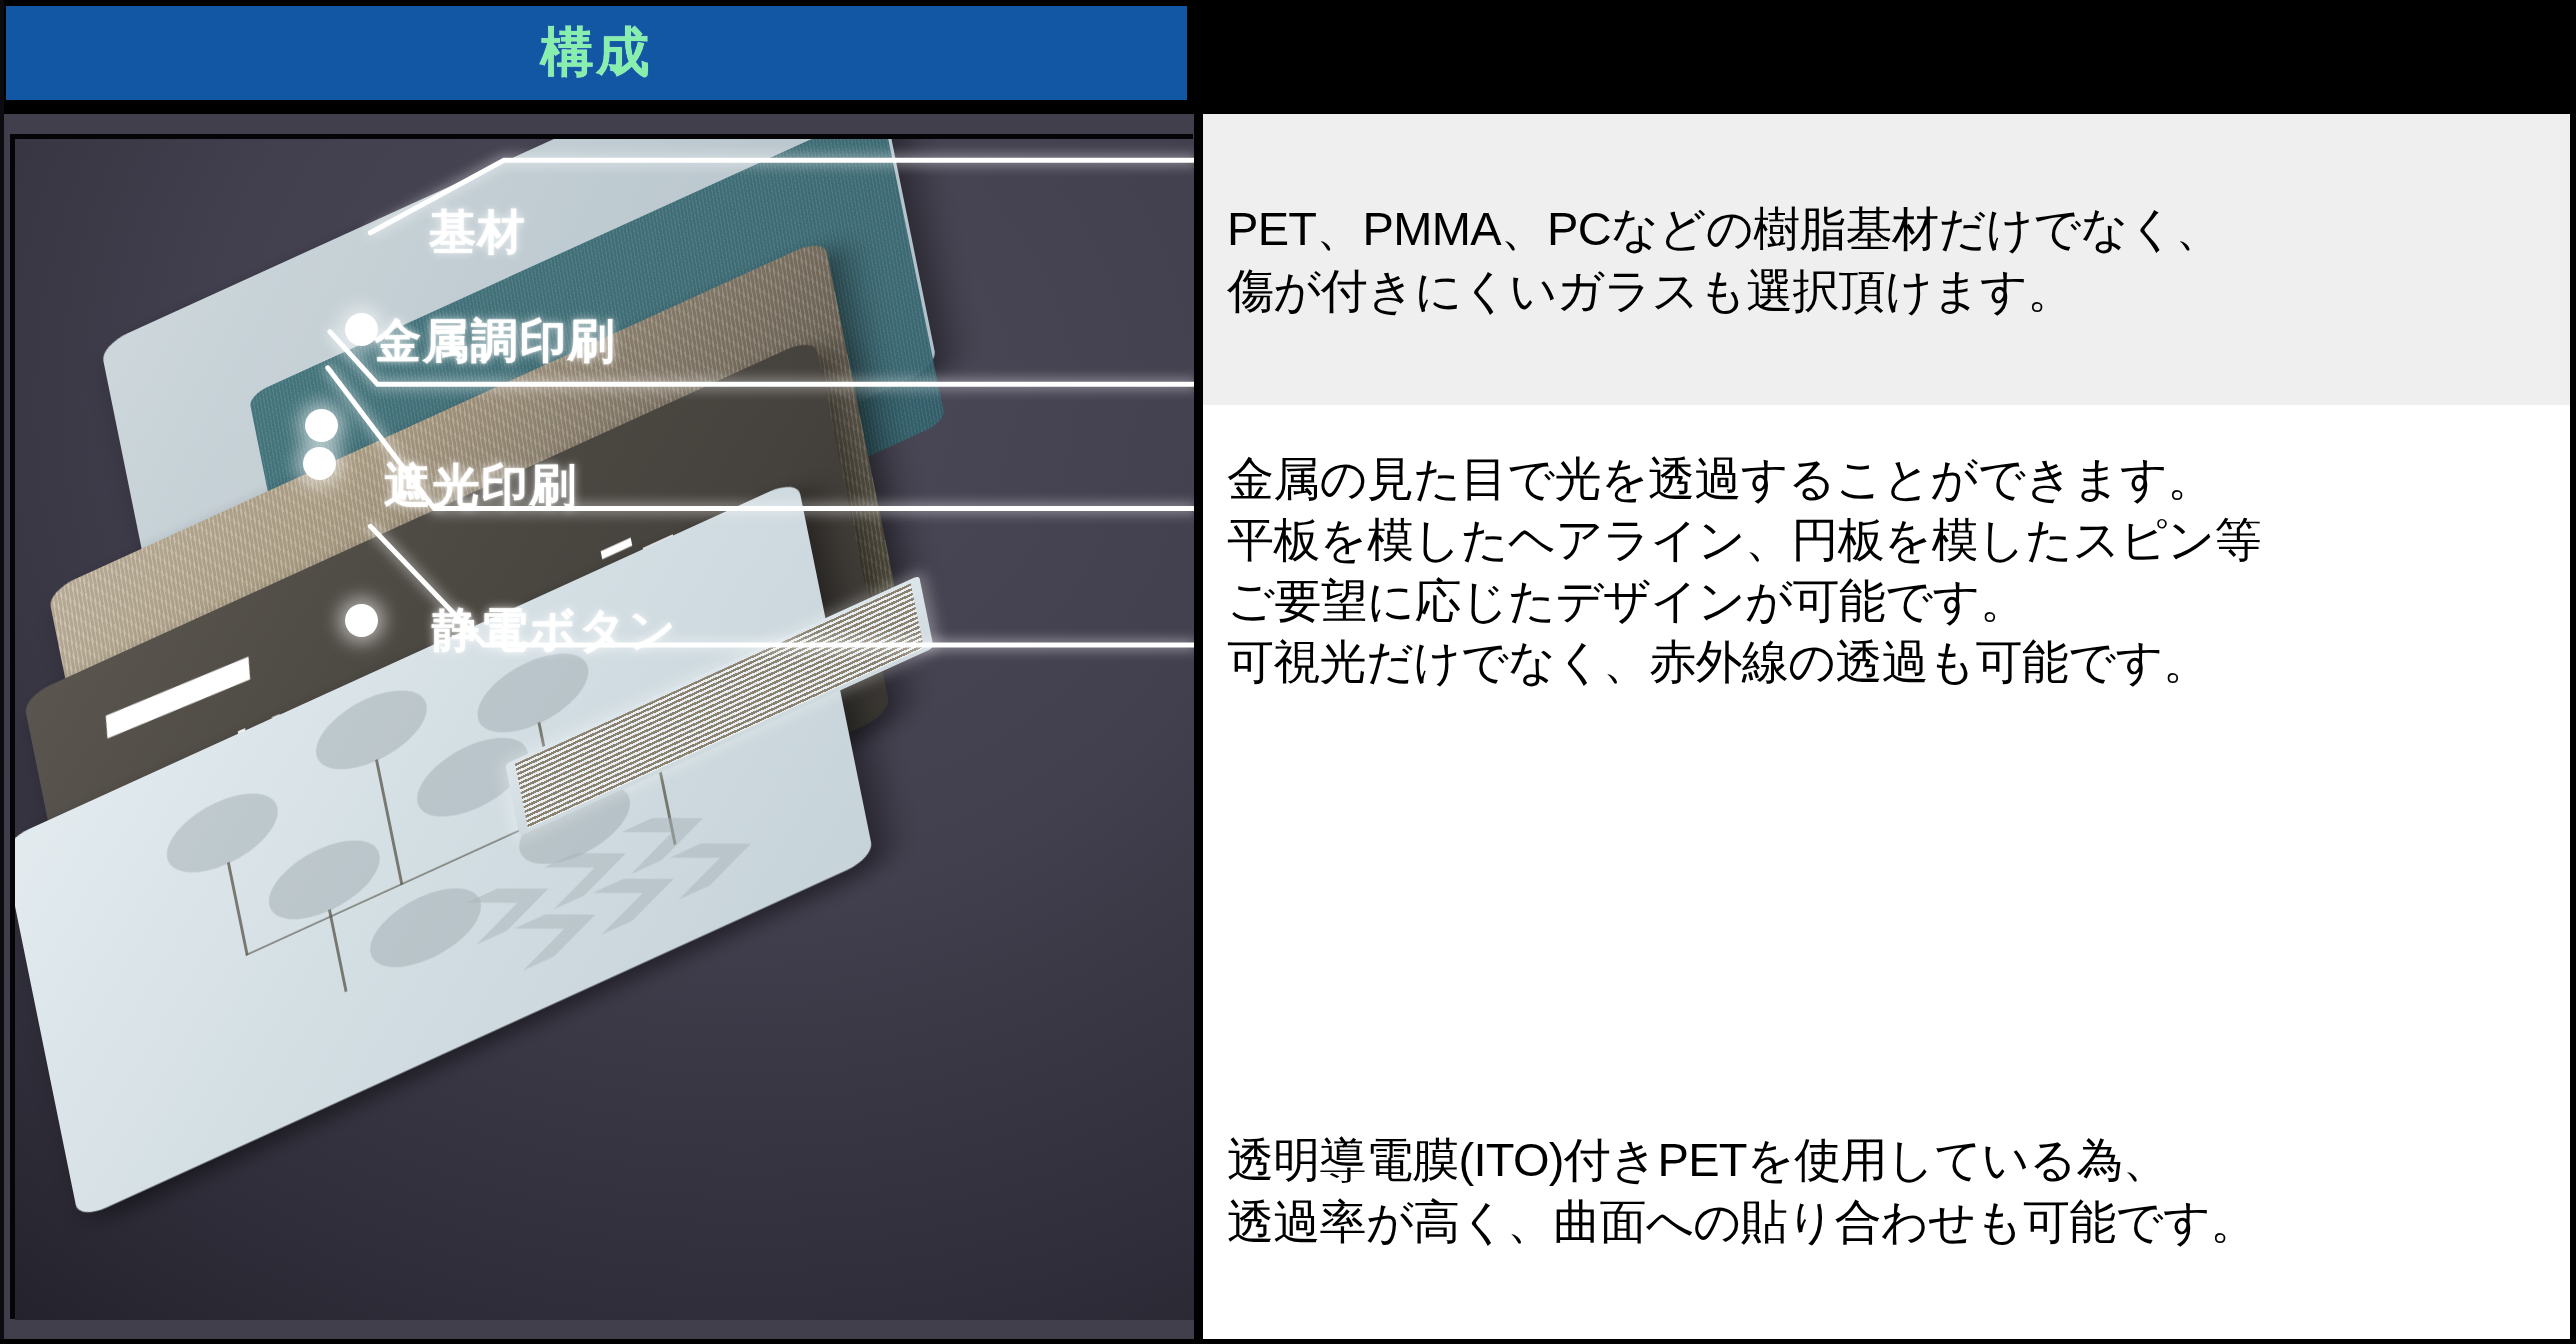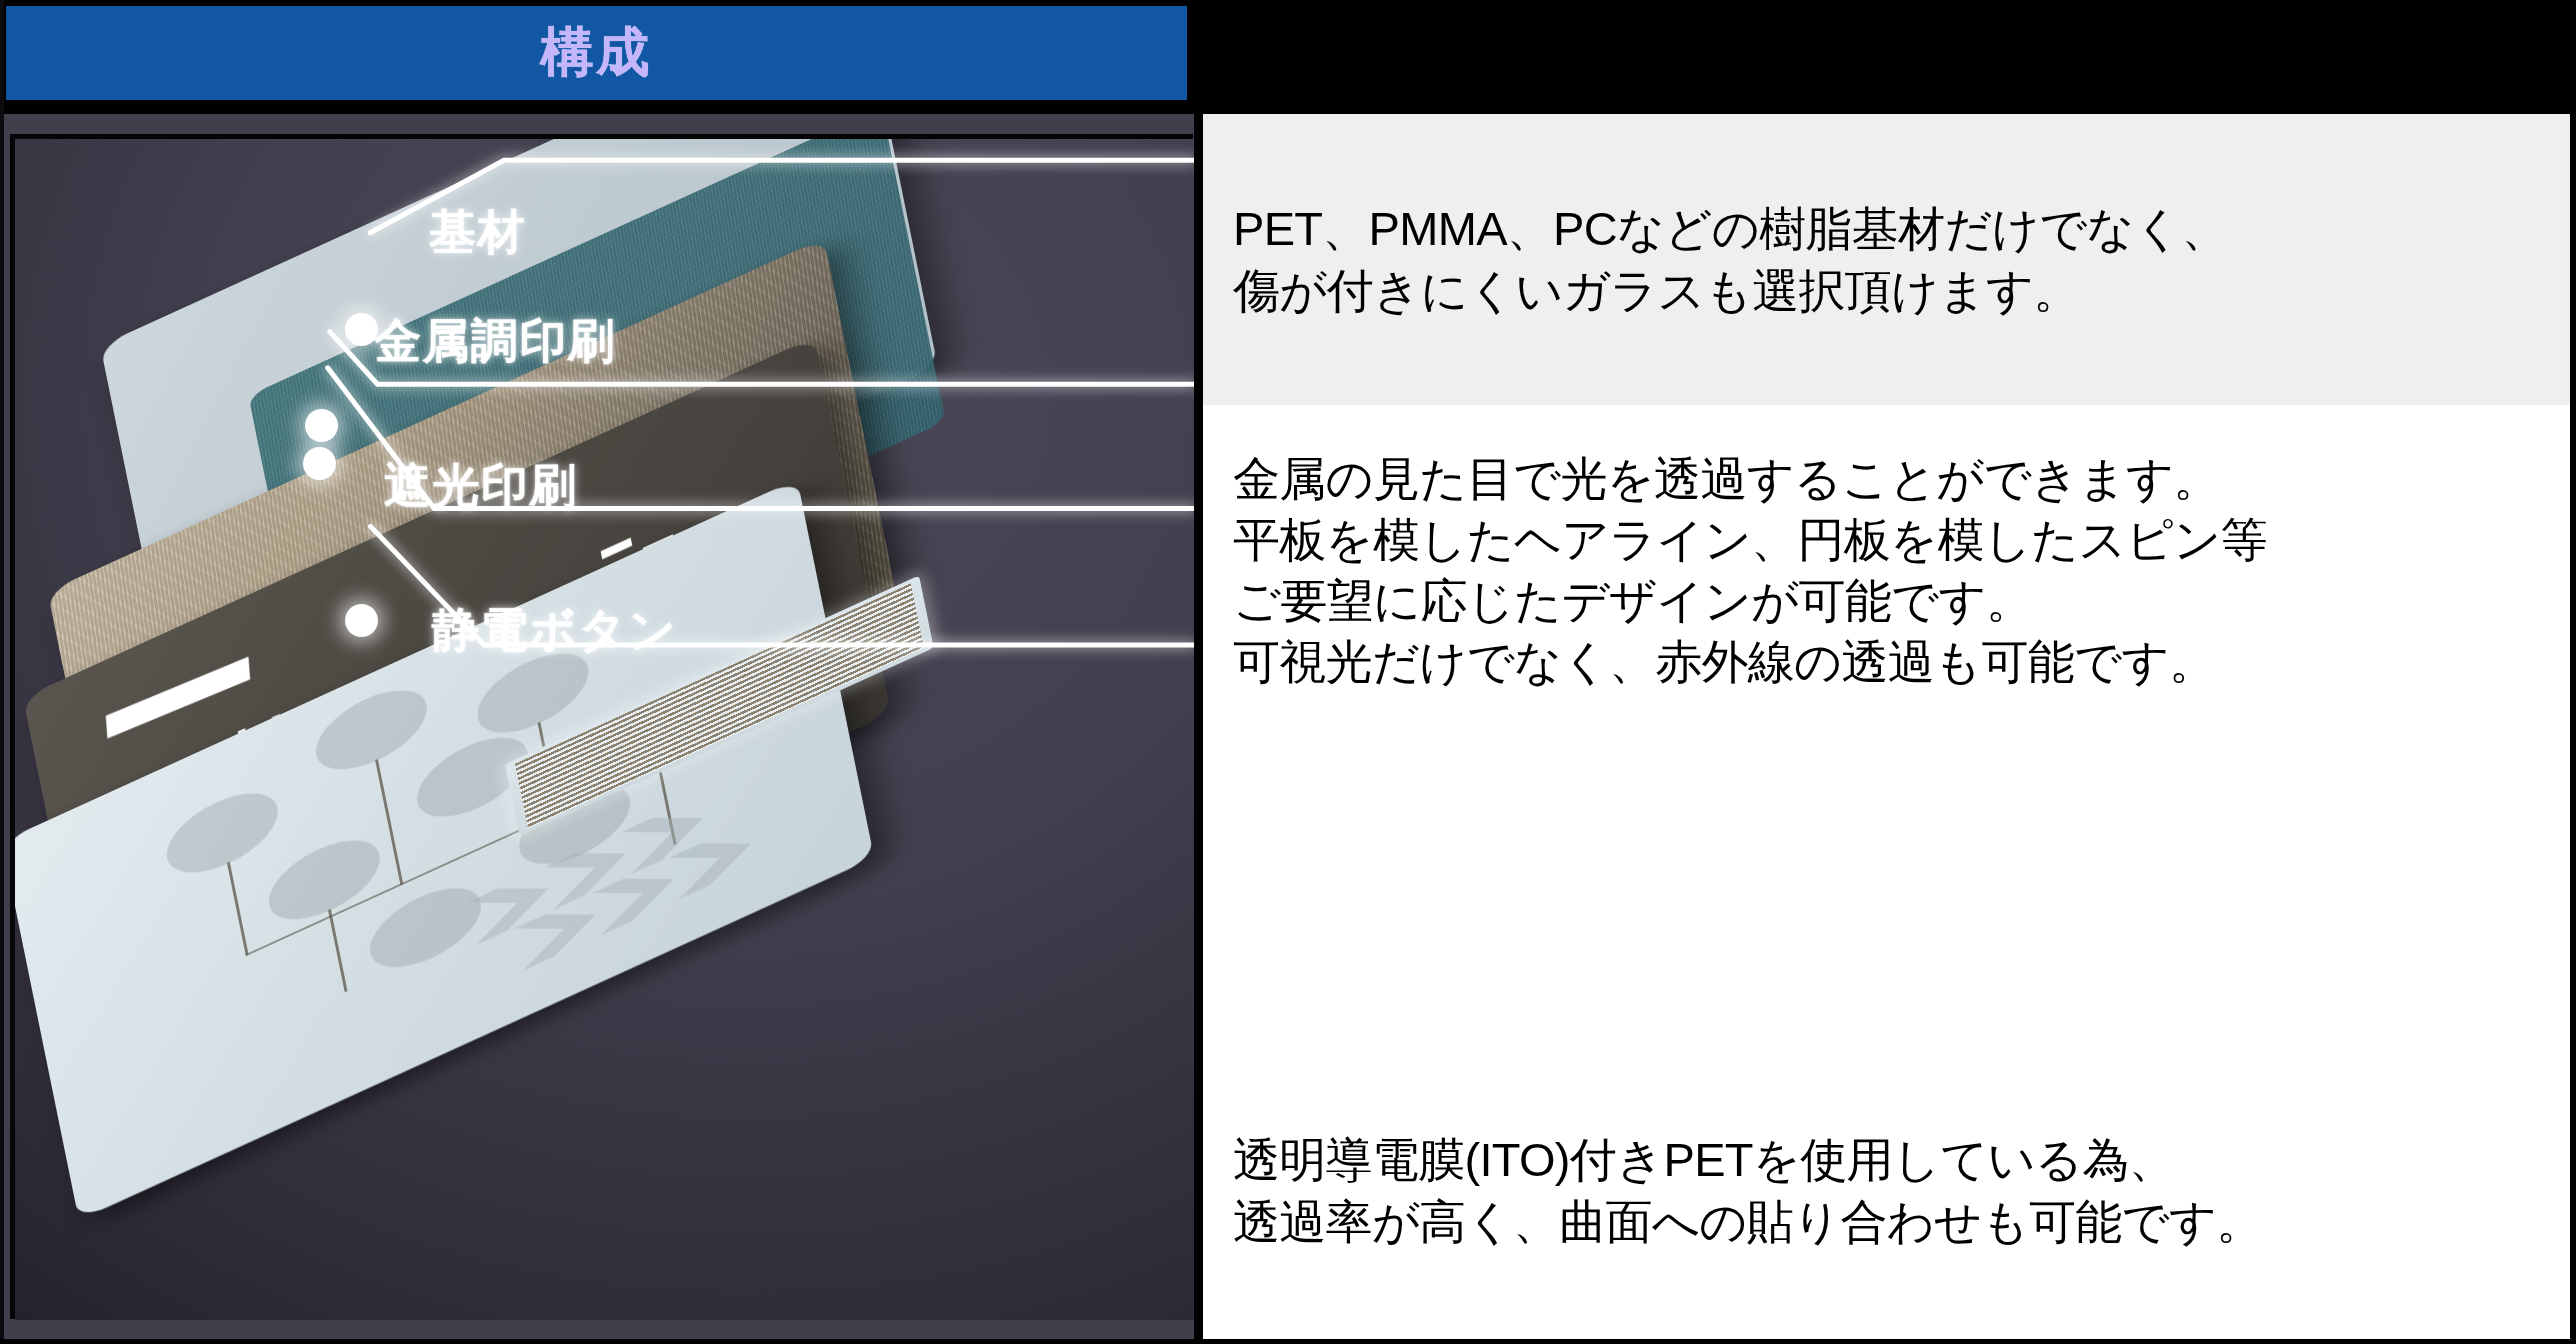--- a/index.html
+++ b/index.html
@@ -5,21 +5,21 @@
   html,body{margin:0;padding:0;background:#000;}
   body{width:2576px;height:1345px;overflow:hidden;
        font-family:"Liberation Sans","DejaVu Sans",sans-serif;}
 
   .page{position:relative;width:2576px;height:1345px;background:#000;}
 
   
   .hdr{position:absolute;left:0;top:0;height:114px;width:100%;}
   .hdr-cell{position:absolute;top:5.7px;height:94px;background:#1257A4;
             display:flex;align-items:center;justify-content:center;}
-  .hdr-cell span{color:#c4b5fd;font-size:53px;font-weight:bold;letter-spacing:2.8px;
+  .hdr-cell span{color:#86efac;font-size:53px;font-weight:bold;letter-spacing:2.8px;
                  text-shadow:0 0 0.7px #fff;}
   .hdr-left{left:5.7px;width:1181px;}
   .hdr-right{left:1203px;width:1367px;}
 
   
   .left-panel{position:absolute;left:0;top:114px;width:1194px;height:1231px;
               background:#413F4C;overflow:hidden;}
   .panel-frame{position:absolute;left:10px;top:20px;right:1.4px;bottom:25.6px;
                border:5px solid #050508;border-right:none;box-sizing:border-box;}
   .img-area{position:absolute;left:15px;top:25px;width:1179px;height:1181px;
@@ -81,21 +81,21 @@
   .dot{position:absolute;width:33px;height:33px;border-radius:50%;background:#fff;
        box-shadow:0 0 18.5px 6.4px rgba(255,255,255,.55);}
   .cl-svg{position:absolute;left:0;top:0;overflow:visible;}
   .cl-label{position:absolute;color:#fff;font-size:47px;font-weight:bold;
             white-space:nowrap;letter-spacing:1.4px;
             text-shadow:0 0 10px rgba(255,255,255,.75),0 0 2.1px rgba(255,255,255,.9);}
 
   
   .right{position:absolute;left:1203px;top:114px;width:1367px;height:1231px;background:#fff;}
   .frow{position:absolute;left:0;width:1367px;display:flex;align-items:center;
-        box-sizing:border-box;padding-left:30px;}
+        box-sizing:border-box;padding-left:24px;}
   .frow p{margin:0;color:#000;font-size:47px;line-height:1.30;letter-spacing:-0.7px;}
   .r0{top:0;height:291px;background:#EFEFEF;}
   .r1{top:291px;height:330px;background:#FFFFFF;}
   .r2{top:622px;height:301px;background:#EFEFEF;}
   .r3{top:922px;height:309px;background:#FFFFFF;}
 
   .edge-r{position:absolute;right:0;top:0;width:5.7px;height:1345px;background:#000;}
   .edge-b{position:absolute;left:0;bottom:0;width:2576px;height:5.7px;background:#000;}
   .edge-l{position:absolute;left:0;top:0;width:4.3px;height:1345px;background:#0b0b10;}
 </style>

